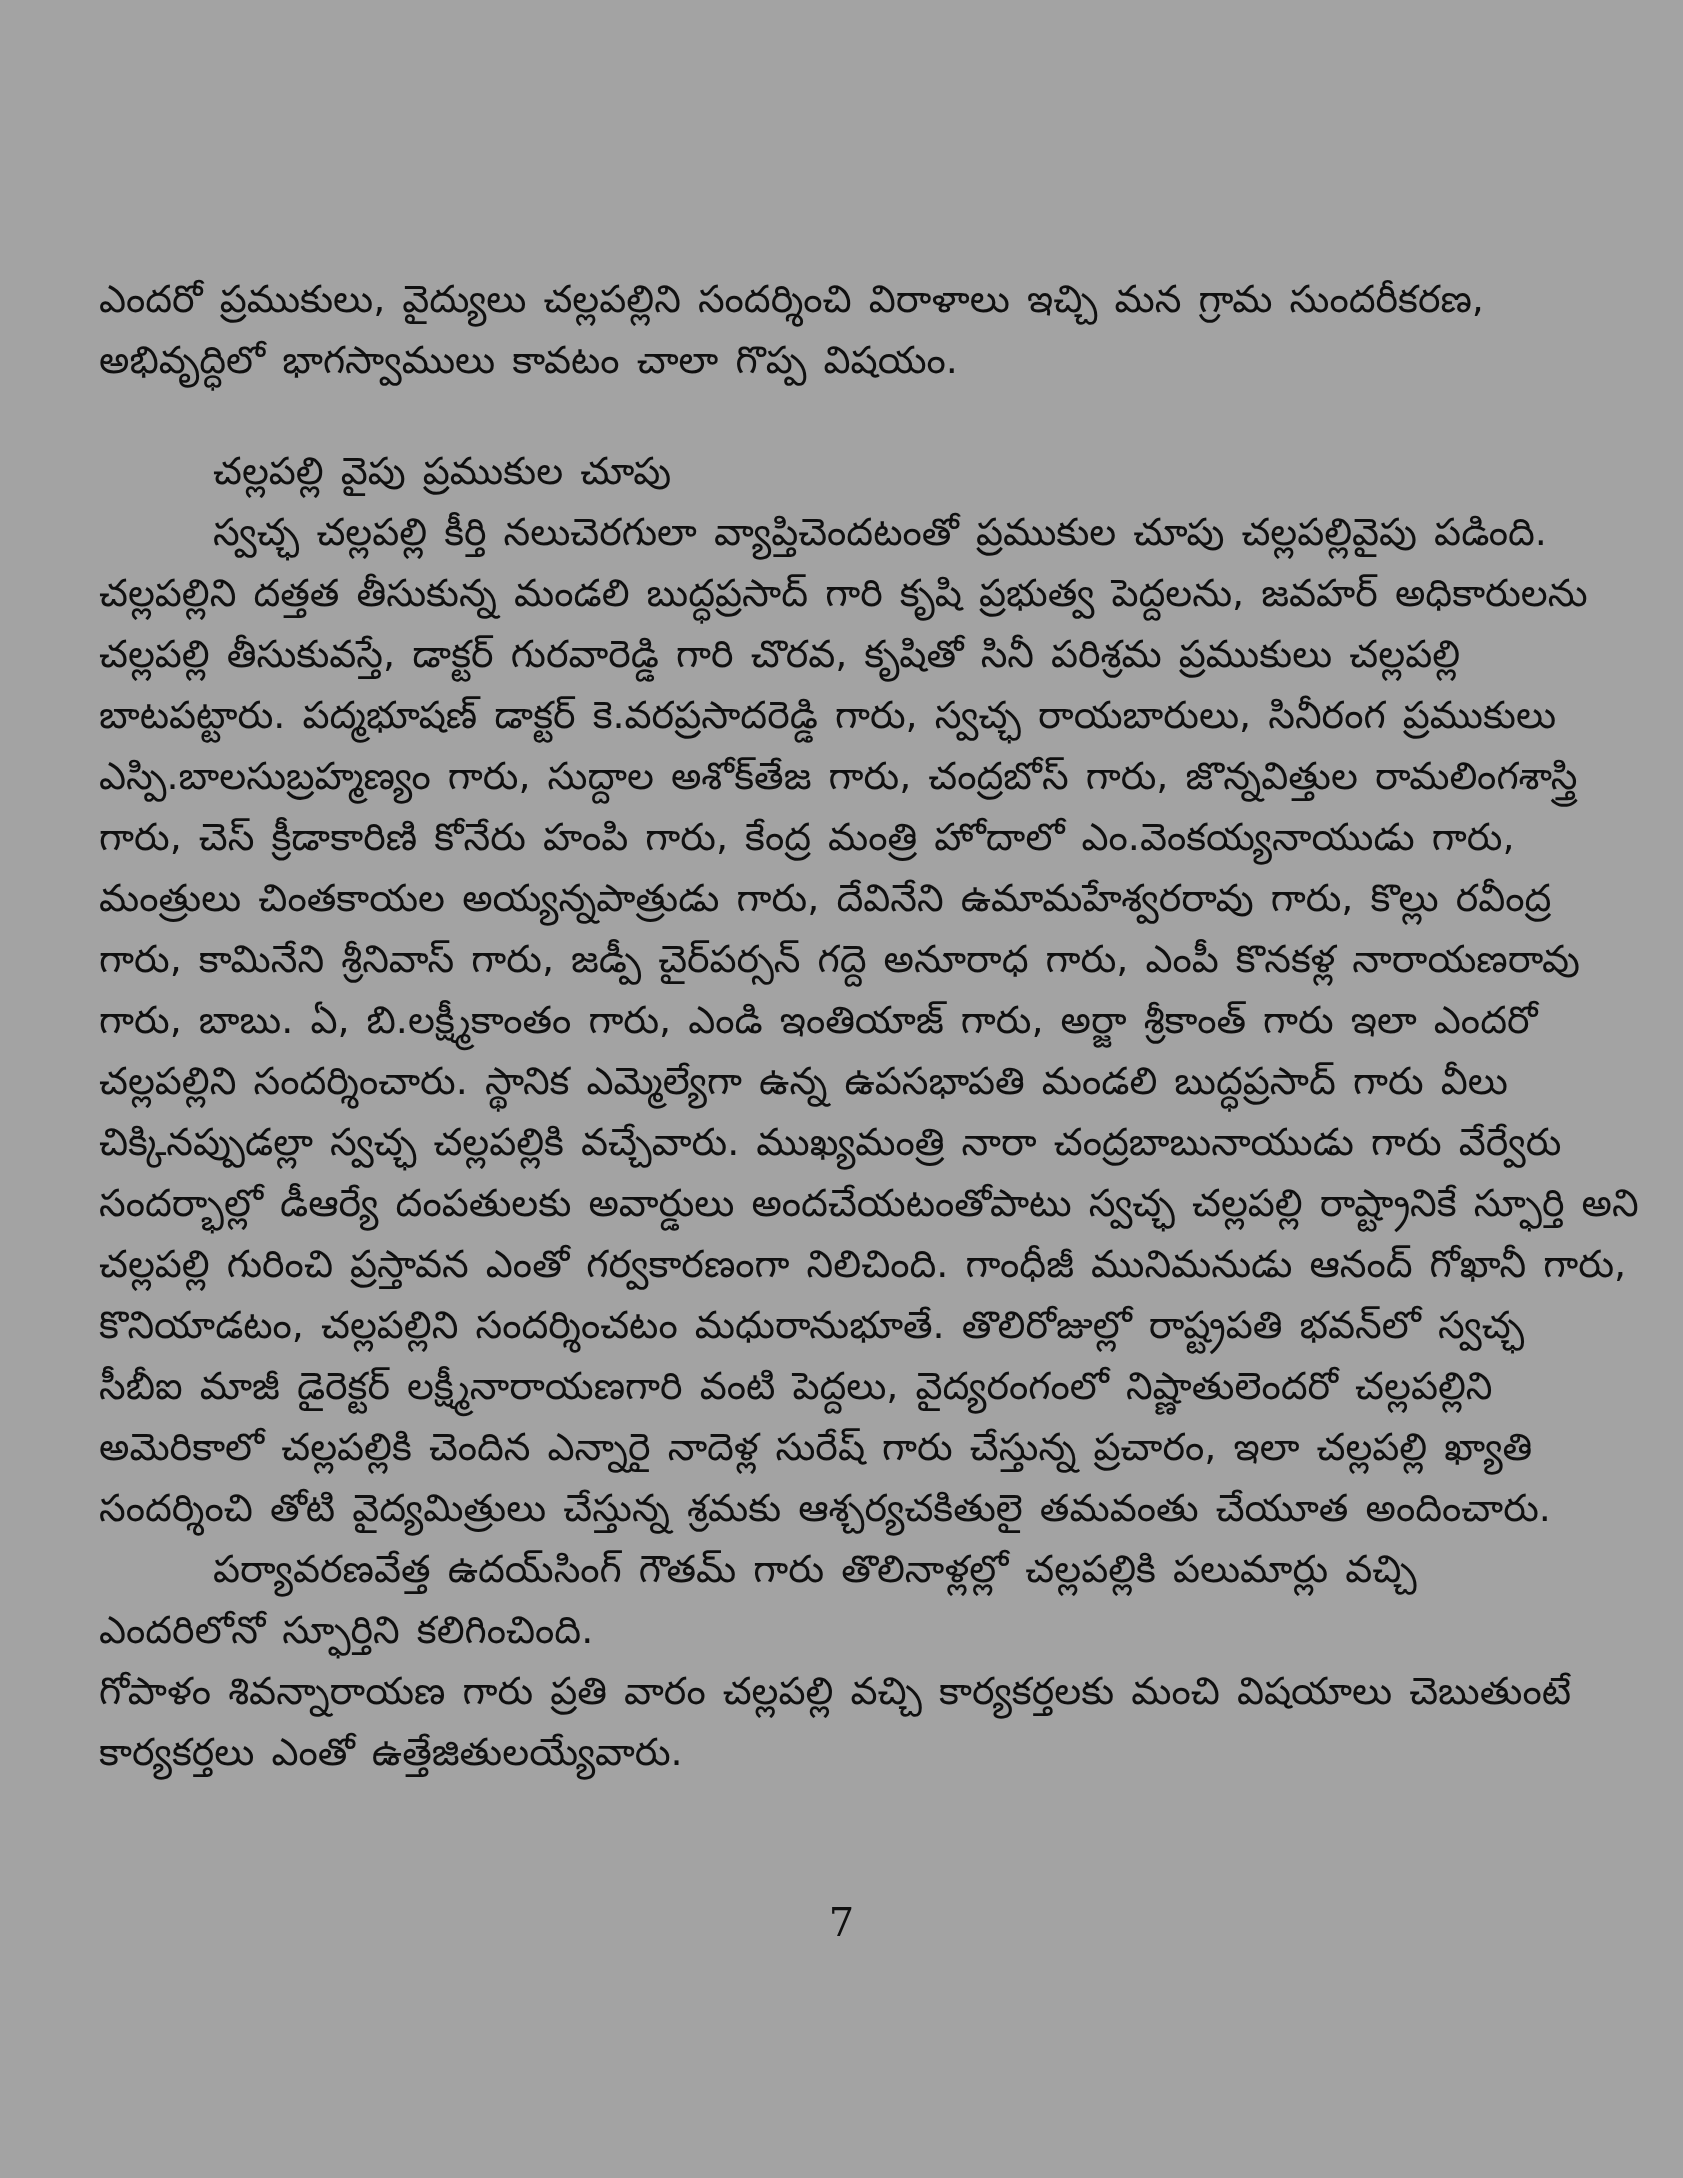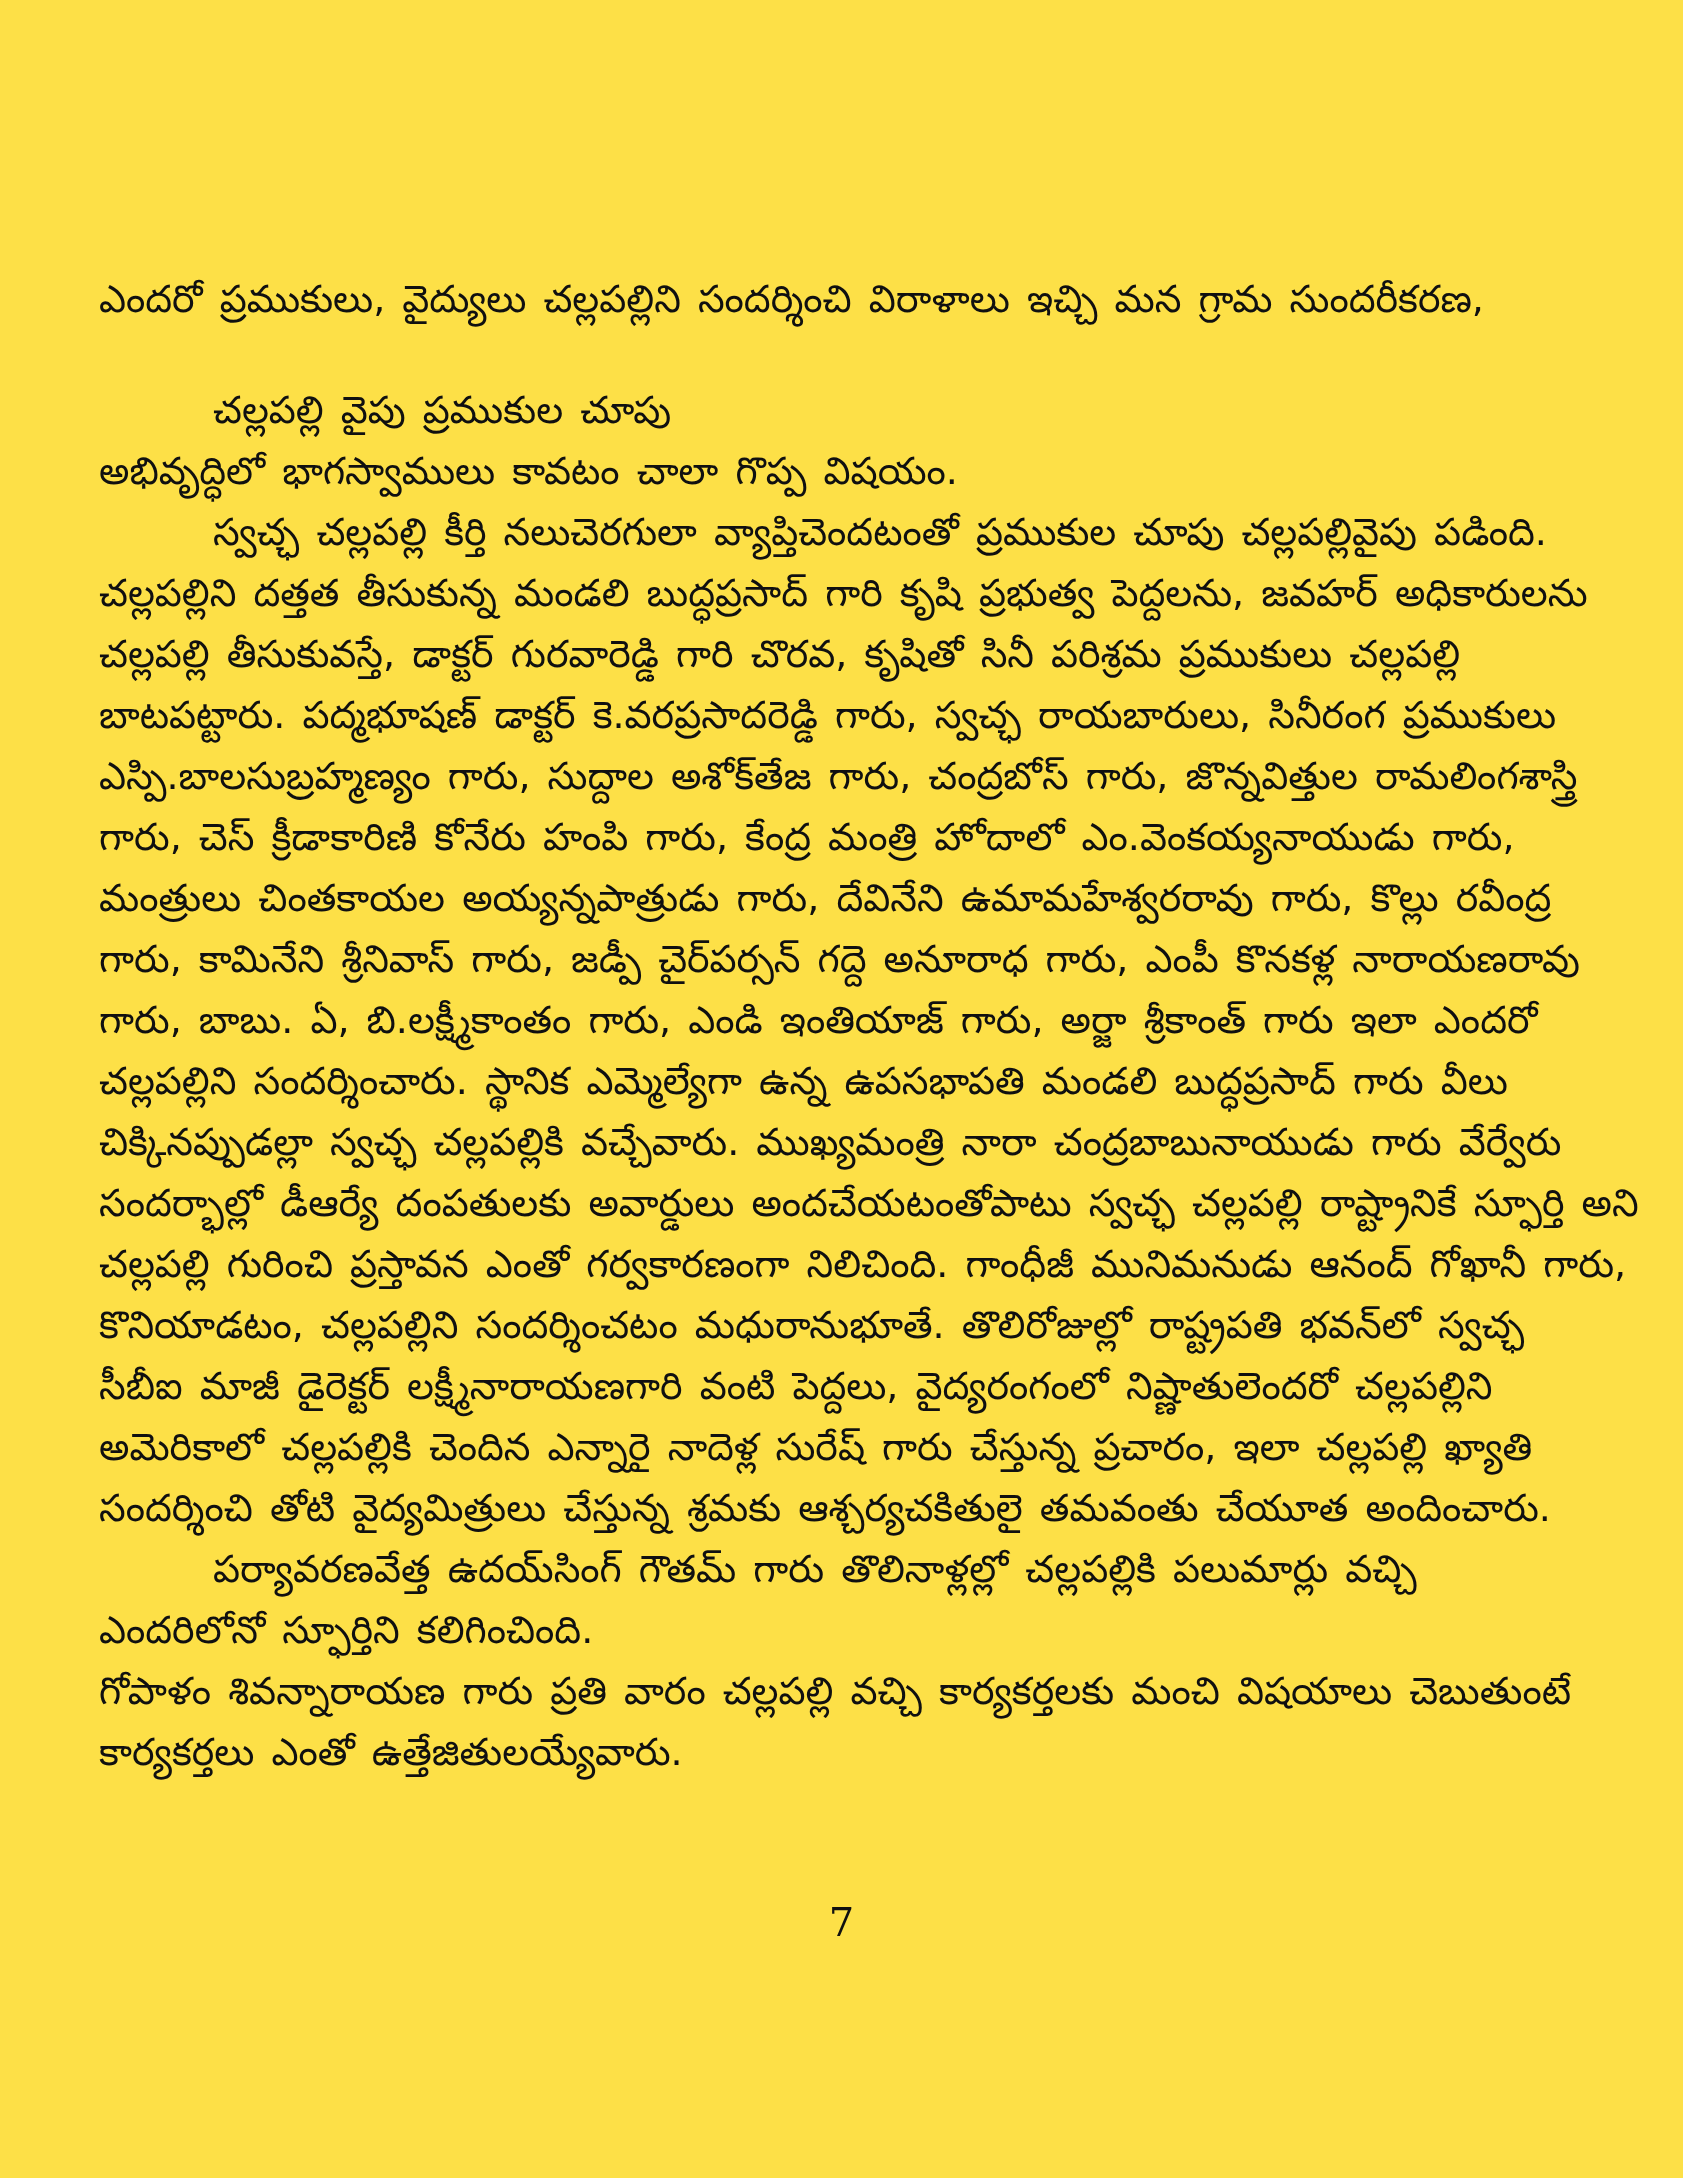--- a/index.html
+++ b/index.html
@@ -4,21 +4,21 @@
 <style>
   html, body {
     margin: 0;
     padding: 0;
     background: #ffffff;
   }
   .page {
     position: relative;
     width: 1683px;
     height: 2178px;
-    background: #fde047;
+    background: #a3a3a3;
     color: #101010;
     font-family: "DejaVu Sans", sans-serif;
     overflow: hidden;
   }
   .content {
     position: absolute;
     left: 99px;
     top: 269px;
     width: 1495px;
     font-size: 38px;
@@ -45,23 +45,23 @@
     font-family: "DejaVu Serif", serif;
   }
 </style>
 </head>
 <body>
 
 <div class="page">
   <div class="content">
 
     <div class="line">ఎందరో ప్రముకులు, వైద్యులు చల్లపల్లిని సందర్శించి విరాళాలు ఇచ్చి మన గ్రామ సుందరీకరణ,</div>
+    <div class="line">అభివృద్ధిలో భాగస్వాములు కావటం చాలా గొప్ప విషయం.</div>
+
     <div class="line indent gap-above">చల్లపల్లి వైపు ప్రముకుల చూపు</div>
-
-    <div class="line">అభివృద్ధిలో భాగస్వాములు కావటం చాలా గొప్ప విషయం.</div>
 
     <div class="line indent">స్వచ్ఛ చల్లపల్లి కీర్తి నలుచెరగులా వ్యాప్తిచెందటంతో ప్రముకుల చూపు చల్లపల్లివైపు పడింది.</div>
     <div class="line">చల్లపల్లిని దత్తత తీసుకున్న మండలి బుద్ధప్రసాద్ గారి కృషి ప్రభుత్వ పెద్దలను, జవహర్ అధికారులను</div>
     <div class="line">చల్లపల్లి తీసుకువస్తే, డాక్టర్ గురవారెడ్డి గారి చొరవ, కృషితో సినీ పరిశ్రమ ప్రముకులు చల్లపల్లి</div>
     <div class="line">బాటపట్టారు. పద్మభూషణ్ డాక్టర్ కె.వరప్రసాదరెడ్డి గారు, స్వచ్ఛ రాయబారులు, సినీరంగ ప్రముకులు</div>
     <div class="line">ఎస్పి.బాలసుబ్రహ్మణ్యం గారు, సుద్దాల అశోక్‌తేజ గారు, చంద్రబోస్ గారు, జొన్నవిత్తుల రామలింగశాస్త్రి</div>
     <div class="line">గారు, చెస్ క్రీడాకారిణి కోనేరు హంపి గారు, కేంద్ర మంత్రి హోదాలో ఎం.వెంకయ్యనాయుడు గారు,</div>
     <div class="line">మంత్రులు చింతకాయల అయ్యన్నపాత్రుడు గారు, దేవినేని ఉమామహేశ్వరరావు గారు, కొల్లు రవీంద్ర</div>
     <div class="line">గారు, కామినేని శ్రీనివాస్ గారు, జడ్పీ చైర్‌పర్సన్ గద్దె అనూరాధ గారు, ఎంపీ కొనకళ్ల నారాయణరావు</div>
     <div class="line">గారు, బాబు. ఏ, బి.లక్ష్మీకాంతం గారు, ఎండి ఇంతియాజ్ గారు, అర్జా శ్రీకాంత్ గారు ఇలా ఎందరో</div>

